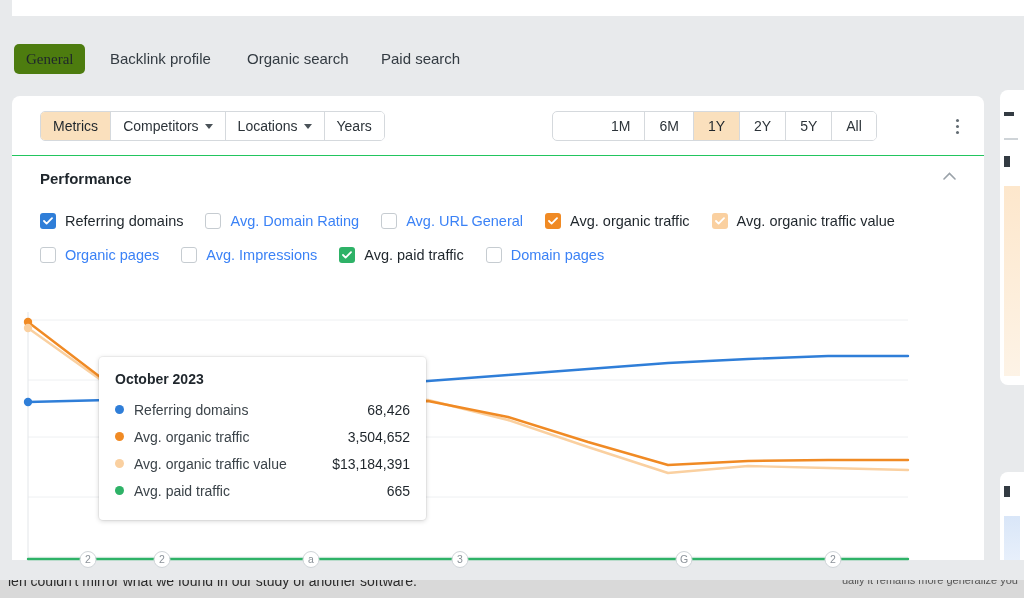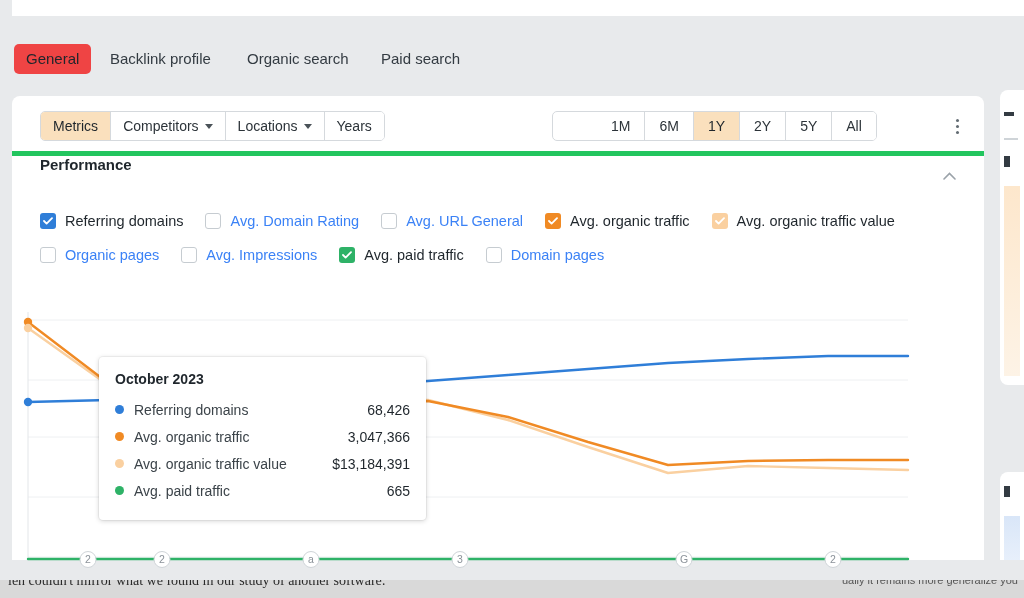--- a/index.html
+++ b/index.html
@@ -19,29 +19,29 @@
 
   
   .tabbar {
     position: absolute; left: 0; top: 44px; width: 1024px; height: 38px;
   }
   .tab {
     position: absolute; top: 0; height: 30px; line-height: 30px;
     font-size: 15px; color: #333b42; padding: 0 12px; border-radius: 5px;
     white-space: nowrap; cursor: pointer;
   }
-  .tab.active { background: #ef4444; color: #1f262c; }
+  .tab.active { background: #4d7c0f; color: #1f262c; font-family: Liberation Serif, serif; }
 
   
   .card {
     position: absolute; left: 12px; top: 96px; width: 972px; height: 482px;
     background: #ffffff; border-radius: 8px; overflow: hidden;
   }
   .card-toolbar {
-    position: relative; height: 60px; border-bottom: 5px solid #22c55e;
+    position: relative; height: 60px; border-bottom: 1px solid #22c55e;
   }
 
   
   .seg {
     position: absolute; display: flex; border: 1px solid #d5d9dd;
     border-radius: 5px; overflow: hidden; background: #fff; height: 30px;
   }
   .seg-item {
     display: flex; align-items: center; gap: 6px;
     padding: 0 12px; font-size: 14px; color: #2c3339;
@@ -62,21 +62,21 @@
   .kebab {
     position: absolute; left: 934px; top: 15px; width: 22px; height: 30px;
     display: flex; flex-direction: column; align-items: center;
     justify-content: center; gap: 3px; cursor: pointer;
   }
   .kebab span { width: 3px; height: 3px; border-radius: 50%; background: #626b72; }
 
   
   .perf-row {
     position: relative; height: 44px; padding: 0 28px;
-    display: flex; align-items: flex-start;
+    display: flex; align-items: center;
   }
   .perf-title { font-size: 15px; font-weight: bold; color: #1f262c; }
   .chev-up {
     position: absolute; right: 28px; top: 16px; width: 13px; height: 8px;
   }
 
   
   .metrics { padding: 4px 28px 0 28px; }
   .mrow { display: flex; align-items: center; height: 34px; }
   .mitem { display: flex; align-items: center; gap: 9px; margin-right: 22px;
@@ -127,21 +127,21 @@
   .rp-line { position: absolute; left: 4px; height: 3px; background: #8d949a; }
   .rp-blob { position: absolute; left: 4px; width: 16px; }
 
   
   .bottom-text {
     position: absolute; left: 0; top: 580px; width: 1024px; height: 18px;
     background: #d9d9d9; overflow: hidden;
   }
   .bt-inner {
     position: absolute; left: 8px; top: -7px; font-size: 14px;
-    color: #2b2b2b; white-space: nowrap; font-family: Liberation Serif, serif;
+    color: #2b2b2b; white-space: nowrap;
   }
   .bt-right {
     position: absolute; right: 6px; top: -6px; font-size: 11px;
     color: #555; white-space: nowrap;
   }
   .bottom-white {
     position: absolute; left: 0; top: 560px; width: 1024px; height: 20px;
     background: #e8eaec;
   }
 </style>
@@ -313,21 +313,21 @@
   <div class="tooltip">
     <div class="tt-title">October 2023</div>
     <div class="tt-row">
       <span class="tt-dot" style="background:#2f7ed8"></span>
       <span class="tt-name">Referring domains</span>
       <span class="tt-val">68,426</span>
     </div>
     <div class="tt-row">
       <span class="tt-dot" style="background:#f08a24"></span>
       <span class="tt-name">Avg. organic traffic</span>
-      <span class="tt-val">3,047,366</span>
+      <span class="tt-val">3,504,652</span>
     </div>
     <div class="tt-row">
       <span class="tt-dot" style="background:#fad0a0"></span>
       <span class="tt-name">Avg. organic traffic value</span>
       <span class="tt-val">$13,184,391</span>
     </div>
     <div class="tt-row">
       <span class="tt-dot" style="background:#2eb267"></span>
       <span class="tt-name">Avg. paid traffic</span>
       <span class="tt-val">665</span>

